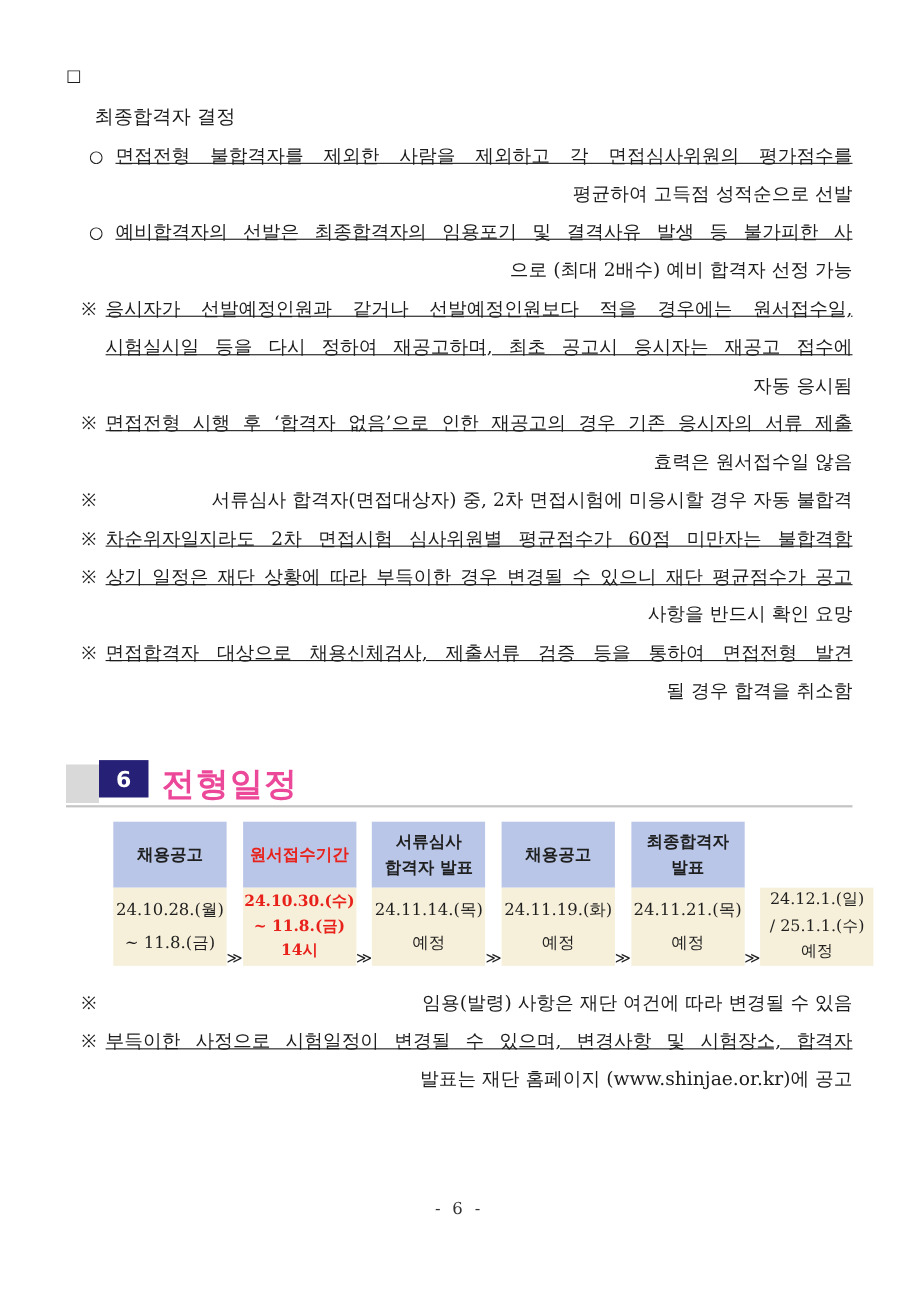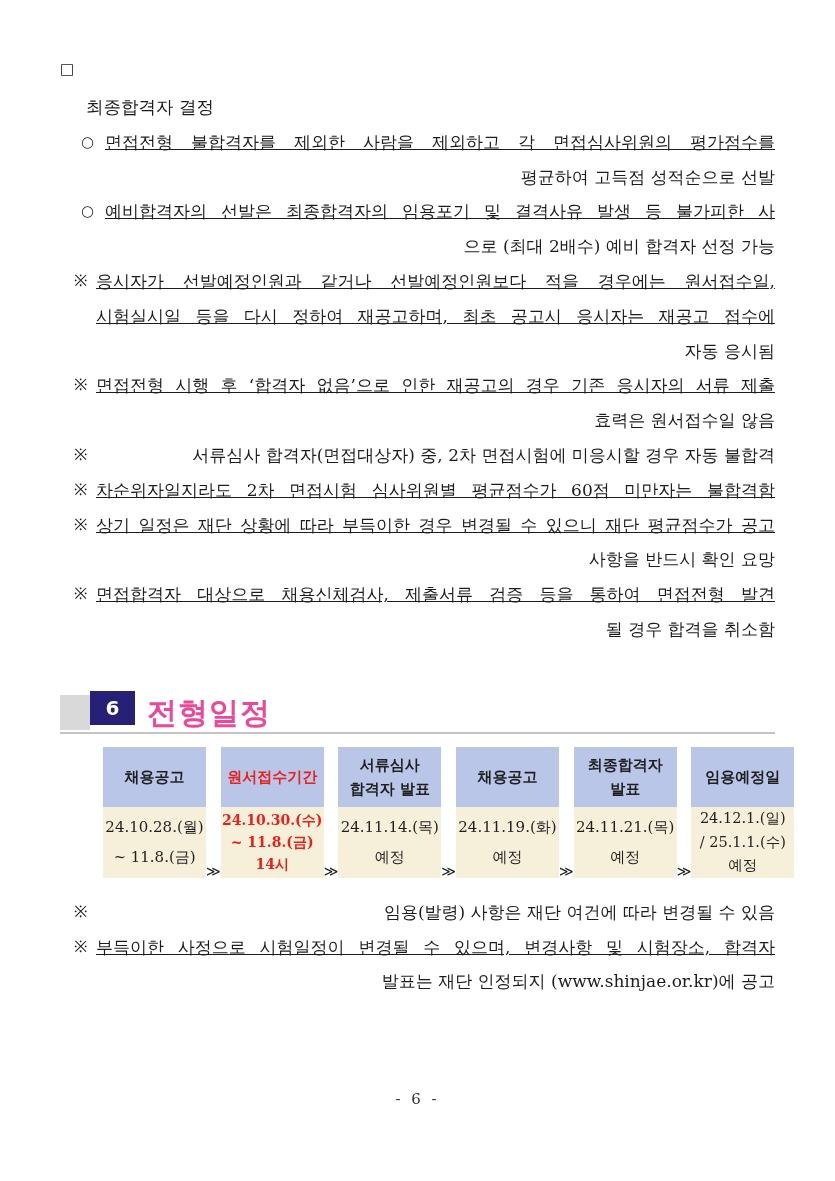--- a/index.html
+++ b/index.html
@@ -217,44 +217,41 @@
         </div>
         <div class="step-body">
           <div>24.11.21.(목)</div>
           <div>예정</div>
         </div>
       </div>
 
       <div class="arrow">≫</div>
 
       <div class="step">
-        <div class="step-head">
-          <div>임용예정일</div>
-        </div>
         <div class="step-body semi">
           <div>24.12.1.(일)</div>
           <div>/ 25.1.1.(수)</div>
           <div>예정</div>
         </div>
       </div>
 
     </div>
 
     <div class="notes">
       <div class="para note">
         <span class="marker">※</span>
         <div class="lines">
           <div class="line">임용(발령) 사항은 재단 여건에 따라 변경될 수 있음</div>
         </div>
       </div>
       <div class="para note">
         <span class="marker">※</span>
         <div class="lines">
           <div class="line just">부득이한 사정으로 시험일정이 변경될 수 있으며, 변경사항 및 시험장소, 합격자</div>
-          <div class="line">발표는 재단 인정되지 (www.shinjae.or.kr)에 공고</div>
+          <div class="line">발표는 재단 홈페이지 (www.shinjae.or.kr)에 공고</div>
         </div>
       </div>
     </div>
 
   </div>
 
   <div class="page-num">- 6 -</div>
 </div>
 
 </body></html>

